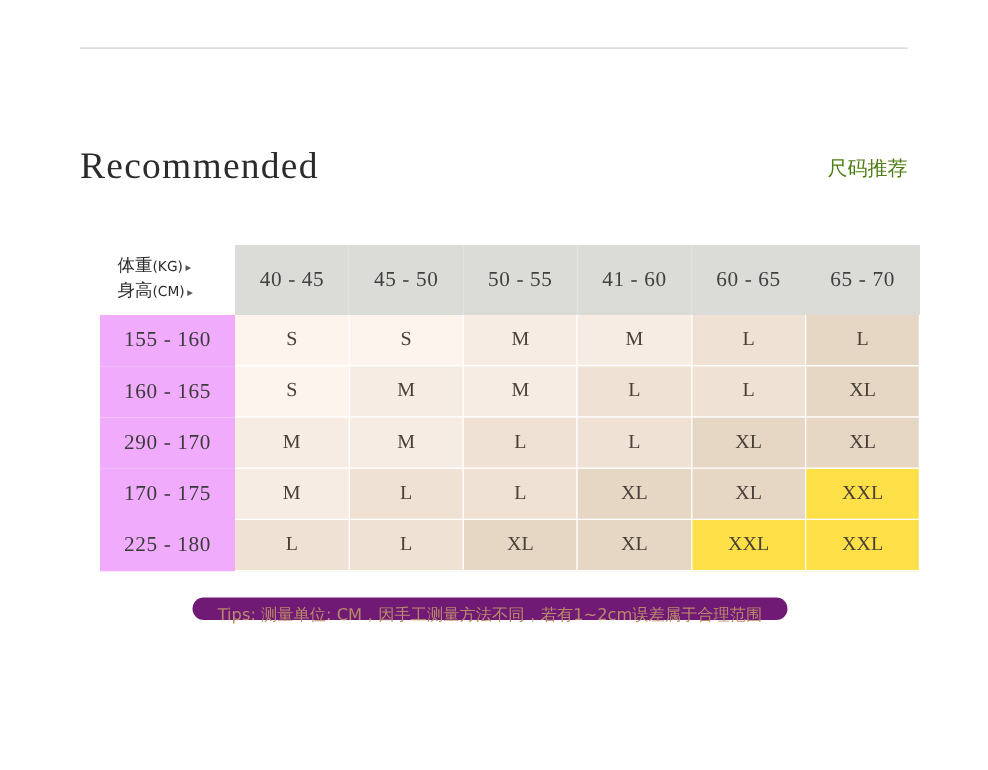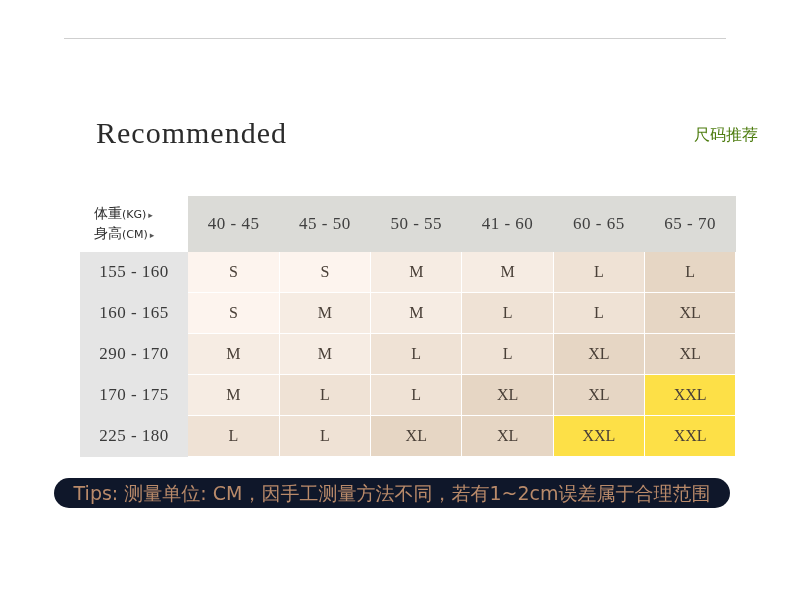--- a/index.html
+++ b/index.html
@@ -25,21 +25,20 @@
     width: 662px;
     height: 1px;
     background: #cfcfcf;
   }
   .title-row {
     position: absolute;
     left: 64px;
     top: 116px;
     width: 662px;
     height: 40px;
-    margin-left: 32px;
   }
   .title-en {
     position: absolute;
     left: 0;
     top: 0;
     font-family: "Liberation Serif", serif;
     font-size: 30px;
     letter-spacing: 1px;
     color: #2b2b2b;
     white-space: nowrap;
@@ -112,21 +111,21 @@
     height: 56px;
     background: #dbdbd7;
     font-family: "Liberation Serif", serif;
     font-size: 17px;
     color: #404040;
     letter-spacing: 0.5px;
   }
 
   .row-head {
     height: 40px;
-    background: #e5e5e5;
+    background: #f0abfc;
     font-family: "Liberation Serif", serif;
     font-size: 17px;
     color: #3a3a3a;
     letter-spacing: 0.5px;
   }
 
   .cell {
     height: 40px;
     font-family: "Liberation Serif", serif;
     font-size: 16px;
@@ -143,26 +142,26 @@
 
   .tips-wrap {
     position: absolute;
     left: 64px;
     top: 478px;
     width: 656px;
     display: flex;
     justify-content: center;
   }
   .tips {
-    background: #0f172a;
+    background: #701a75;
     color: #b98a6a;
     font-family: "DejaVu Sans", sans-serif;
-    font-size: 19px;
+    font-size: 13px;
     line-height: 30px;
-    height: 30px;
+    height: 18px;
     padding: 0 20px;
     border-radius: 15px;
     white-space: nowrap;
   }
 </style>
 </head>
 <body>
 
 <div class="page">
 

